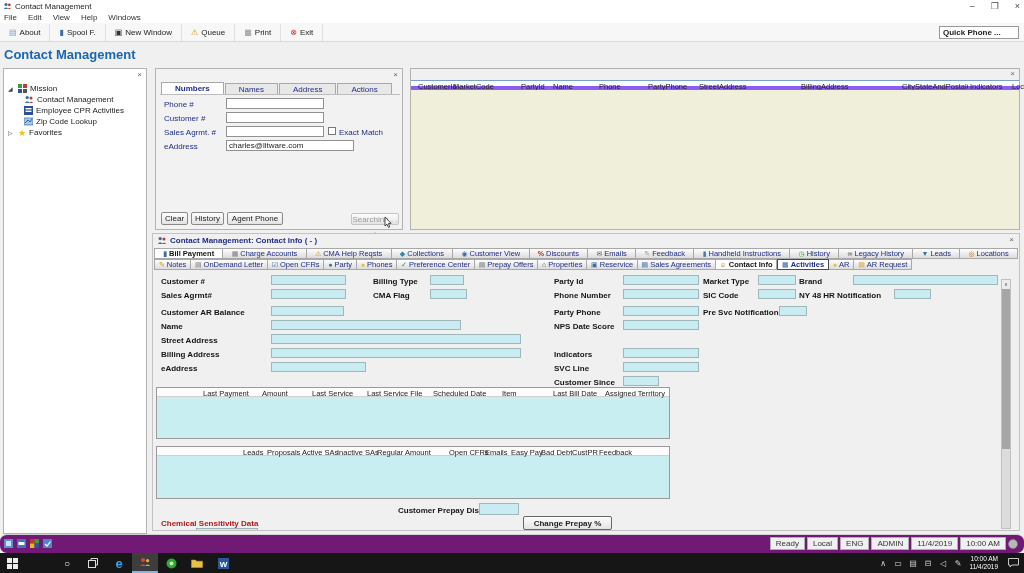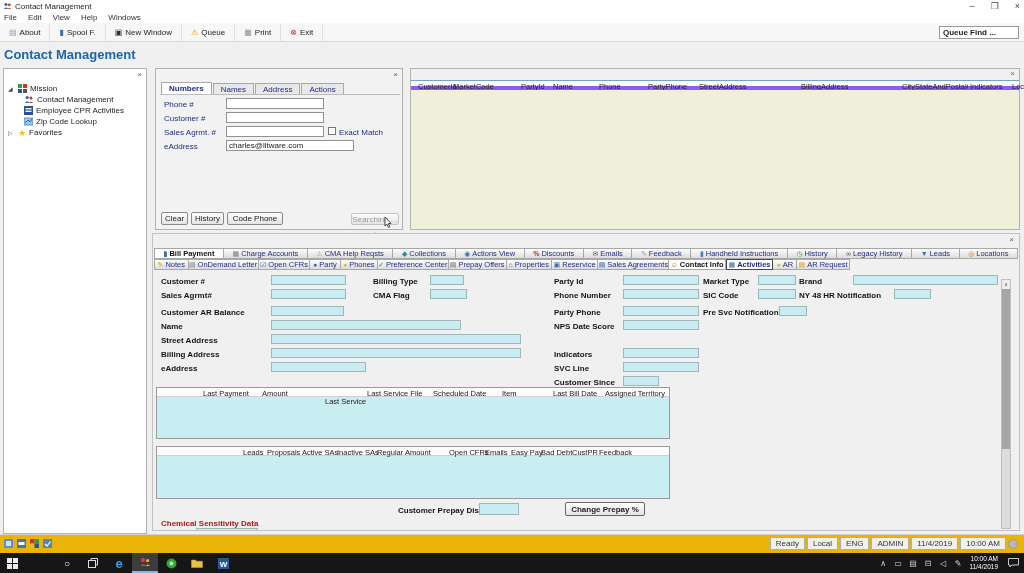--- a/index.html
+++ b/index.html
@@ -33,24 +33,24 @@
   .trow-item { display:flex; align-items:center; gap:3px; height:11px; white-space:nowrap; }
   .tri { font-size:6px; color:#444; width:7px; display:inline-block; }
   
   .tabrow { display:flex; height:11px; }
   .tb { flex:1 1 auto; display:flex; align-items:center; justify-content:center; gap:2px; border:1px solid #a8a8a8; border-left-width:0; background:linear-gradient(#fdfdfd,#dcdcdc); font-size:7.5px; color:#1f2d86; white-space:nowrap; padding:0 4px; overflow:hidden; }
   .tb:first-child { border-left-width:1px; }
   .tb.on { background:#fff; font-weight:bold; color:#111; }
   .tb.hl { border:1px solid #4a4a4a; background:#fff; }
   .ti { font-size:7px; line-height:7px; }
   
-  .stab { display:inline-block; border:1px solid #a8a8a8; border-bottom:none; background:#e8e8e8; font-size:8px; color:#1f2d86; padding:1px 7px 2px; margin-right:1px; }
+  .stab { display:inline-block; border:1px solid #a8a8a8; border-bottom:none; background:#e8e8e8; font-size:8px; color:#1f2d86; padding:1px 13px 2px; margin-right:1px; }
   .stab.on { background:#fff; font-weight:bold; position:relative; top:-1px; padding-bottom:3px; }
   
-  .statusbar { position:absolute; left:0; top:534px; width:1024px; height:19px; background:#eab308; border-top:1px solid #d2d2d2; }
+  .statusbar { position:absolute; left:0; top:534px; width:1024px; height:19px; background:#701a75; border-top:1px solid #d2d2d2;border-radius:7px; }
   .sbox { border:1px solid #aeaeae; background:#f0f0f0; color:#333; font-size:8px; padding:1px 5px; white-space:nowrap; }
   
   .taskbar { position:absolute; left:0; top:553px; width:1024px; height:20px; background:#161616; display:flex; align-items:center; }
   .tsk { color:#e8e8e8; display:flex; align-items:center; justify-content:center; height:20px; }
   .tsearch { width:176px; height:20px; background:#fff; display:flex; align-items:center; gap:5px; padding-left:6px; color:#555; font-size:8.5px; }
   .tico { width:26px; font-size:10px; }
   .trayico { width:15px; font-size:8px; color:#d5d5d5; }
   .clock { color:#fff; font-size:6.5px; text-align:right; line-height:8px; padding:0 4px; }
   svg { display:block; }
 </style>
@@ -98,21 +98,21 @@
     <span>Queue</span>
   </div>
   <div class="tbtn">
     <span class="ic" style="color:#8c8c8c">▦</span>
     <span>Print</span>
   </div>
   <div class="tbtn">
     <span class="ic" style="color:#cc2222">⊗</span>
     <span>Exit</span>
   </div>
-  <div class="quickfind">Queue Find ...</div>
+  <div class="quickfind">Quick Phone ...</div>
 </div>
 
 <div class="heading">Contact Management</div>
 
 <div class="panel" style="left:3px; top:68px; width:144px; height:466px;">
   <span class="xbtn" style="right:2px; top:2px;">×</span>
   <div class="tree">
     <div class="trow-item">
       <span class="tri">◢</span>
       <svg width="9" height="9" viewBox="0 0 9 9">
@@ -171,21 +171,21 @@
   <span class="nl" style="left:8px; top:59px;">Sales Agrmt. #</span>
   <div class="wi" style="left:70px; top:57px; width:98px;"></div>
   <div class="abs" style="left:172px; top:58px; width:8px; height:8px; border:1px solid #777; background:#fff;"></div>
   <span class="nl" style="left:183px; top:59px;">Exact Match</span>
 
   <span class="nl" style="left:8px; top:73px;">eAddress</span>
   <div class="wi" style="left:70px; top:71px; width:128px;">charles@litware.com</div>
 
   <div class="btn" style="left:5px; top:143px; width:27px; height:13px; line-height:12px;">Clear</div>
   <div class="btn" style="left:35px; top:143px; width:33px; height:13px; line-height:12px;">History</div>
-  <div class="btn" style="left:71px; top:143px; width:56px; height:13px; line-height:12px;">Code Phone</div>
+  <div class="btn" style="left:71px; top:143px; width:56px; height:13px; line-height:12px;">Agent Phone</div>
   <div class="btn" style="left:195px; top:144px; width:48px; height:12px; line-height:11px; color:#9a9a9a; border-color:#c4c4c4;">Searching . . .</div>
   <svg class="abs" style="left:228px; top:148px;" width="8" height="11" viewBox="0 0 8 11">
     <path d="M1 0 L1 9 L3 7.2 L4.4 10.4 L5.8 9.8 L4.4 6.6 L7 6.4 Z" fill="#fff" stroke="#000" stroke-width="0.7"></path>
   </svg>
 </div>
 
 <div class="panel" style="left:410px; top:68px; width:610px; height:162px; background:#f0f0f0;">
   <span class="xbtn" style="right:2px; top:1px;">×</span>
   <div class="abs" style="left:0; top:11px; width:608px; height:10px; background:#fdfdfd; border-top:1px solid #7aa0c8; border-bottom:4px solid #8b5cf6;">
     <span class="gh" style="left:7px;">CustomerId</span>
@@ -198,20 +198,29 @@
     <span class="gh" style="left:390px;text-align:right;">BillingAddress</span>
     <span class="gh" style="left:491px; max-width:66px; overflow:hidden;">CityStateAndPostalCode</span>
     <span class="gh" style="left:559px;">Indicators</span>
     <span class="gh" style="left:601px;">Loca</span>
   </div>
   <div class="abs" style="left:0; top:21px; width:608px; height:139px; background:#f0f0da;"></div>
 </div>
 
 <div class="abs" style="left:152px; top:233px; width:868px; height:298px; background:#f0f0f0; border:1px solid #c2c2c2; overflow:hidden;">
 
+  <div class="abs" style="left:0; top:0; width:866px; height:13px; background:#f0f0f0; display:flex; align-items:center; gap:3px; padding-left:4px;">
+    <svg width="10" height="9" viewBox="0 0 10 9">
+      <circle cx="3.2" cy="2.6" r="1.7" fill="#3a6ea5"></circle>
+        <path d="M0.8 8 Q3.2 4.6 5.6 8Z" fill="#3a6ea5"></path>
+      <circle cx="7" cy="3" r="1.5" fill="#c0392b"></circle>
+        <path d="M5 8 Q7 5.3 9.2 8Z" fill="#c0392b"></path>
+    </svg>
+    <span style="font-weight:bold; color:#1f2d86;">Contact Management: Contact Info ( - )</span>
+  </div>
   <span class="xbtn" style="right:3px; top:2px;">×</span>
 
   <div class="tabrow abs" style="left:1px; top:14px; width:864px;">
     <div class="tb on">
         <span class="ti" style="color:#3a6ea5">▮</span>
         <span>Bill Payment</span>
       </div>
     <div class="tb">
         <span class="ti" style="color:#808080">▦</span>
         <span>Charge Accounts</span>
@@ -219,21 +228,21 @@
     <div class="tb">
         <span class="ti" style="color:#d99400">⚠</span>
         <span>CMA Help Reqsts</span>
       </div>
     <div class="tb">
         <span class="ti" style="color:#2e8b9a">◆</span>
         <span>Collections</span>
       </div>
     <div class="tb">
         <span class="ti" style="color:#3a6ea5">◉</span>
-        <span>Actions View</span>
+        <span>Customer View</span>
       </div>
     <div class="tb">
         <span class="ti" style="color:#cc2222; font-weight:bold;">%</span>
         <span>Discounts</span>
       </div>
     <div class="tb">
         <span class="ti" style="color:#555">✉</span>
         <span>Emails</span>
       </div>
     <div class="tb">
@@ -255,21 +264,21 @@
     <div class="tb">
         <span class="ti" style="color:#3a6ea5">▼</span>
         <span>Leads</span>
       </div>
     <div class="tb">
         <span class="ti" style="color:#cc6600">◎</span>
         <span>Locations</span>
       </div>
   </div>
 
-  <div class="tabrow abs" style="left:1px; top:25px; width:696px;">
+  <div class="tabrow abs" style="left:1px; top:25px; width:758px;">
     <div class="tb">
         <span class="ti" style="color:#c8a000">✎</span>
         <span>Notes</span>
       </div>
     <div class="tb">
         <span class="ti" style="color:#888">▤</span>
         <span>OnDemand Letter</span>
       </div>
     <div class="tb">
         <span class="ti" style="color:#3a6ea5">☑</span>
@@ -371,21 +380,21 @@
     <div class="ci" style="left:470px; top:91px; width:76px;"></div>
 
     <span class="fl" style="left:122px; top:103px; color:#c00000;margin-top:18px;">Alert:  is Do Not Call: NAT</span>
     <span class="fl" style="left:401px; top:107px;">Customer Since</span>
     <div class="ci" style="left:470px; top:105px; width:36px;"></div>
 
     <div class="abs" style="left:3px; top:116px; width:514px; height:52px; border:1px solid #9a9a9a; background:#c9eef2;">
       <div class="abs" style="left:0; top:0; width:512px; height:9px; background:#fcfcfc; border-bottom:1px solid #d0d0d0; position:relative;">
         <span class="gh" style="left:46px;">Last Payment</span>
         <span class="gh" style="left:105px;">Amount</span>
-        <span class="gh" style="left:168px;margin-top:8px;">Last Service</span>
+        <span class="gh" style="left:155px;">Last Service</span>
         <span class="gh" style="left:210px;">Last Service File</span>
         <span class="gh" style="left:276px;">Scheduled Date</span>
         <span class="gh" style="left:345px;">Item</span>
         <span class="gh" style="left:396px;">Last Bill Date</span>
         <span class="gh" style="left:448px;">Assigned Territory</span>
       </div>
     </div>
 
     <div class="abs" style="left:3px; top:175px; width:514px; height:53px; border:1px solid #9a9a9a; background:#c9eef2;">
       <div class="abs" style="left:0; top:0; width:512px; height:9px; background:#fcfcfc; border-bottom:1px solid #d0d0d0; position:relative;">
@@ -398,21 +407,21 @@
         <span class="gh" style="left:328px;">Emails</span>
         <span class="gh" style="left:354px;">Easy Pay</span>
         <span class="gh" style="left:384px;">Bad Debt</span>
         <span class="gh" style="left:415px;">CustPR</span>
         <span class="gh" style="left:442px;">Feedback</span>
       </div>
     </div>
 
     <span class="fl" style="left:245px; top:235px;">Customer Prepay Discount %</span>
     <div class="ci" style="left:326px; top:232px; width:40px; height:12px;"></div>
-    <div class="btn" style="left:370px; top:231px; width:80px; height:14px; line-height:13px; font-weight:bold; border-color:#666;margin-left:42px;">Change Prepay %</div>
+    <div class="btn" style="left:370px; top:245px; width:89px; height:14px; line-height:13px; font-weight:bold; border-color:#666;">Change Prepay %</div>
 
     <span class="fl" style="left:8px; top:248px; color:#b01818;">Chemical Sensitivity Data</span>
     <div class="ci" style="left:43px; top:257px; width:62px; height:9px;"></div>
 
     <div class="abs" style="left:848px; top:8px; width:10px; height:250px; background:#dcdcdc; border:1px solid #c0c0c0;">
       <div style="height:9px; text-align:center; font-size:5px; color:#555; line-height:9px; background:#ececec;">∧</div>
       <div style="margin-top:0; height:160px; background:#a6a6a6;"></div>
     </div>
   </div>
 </div>

